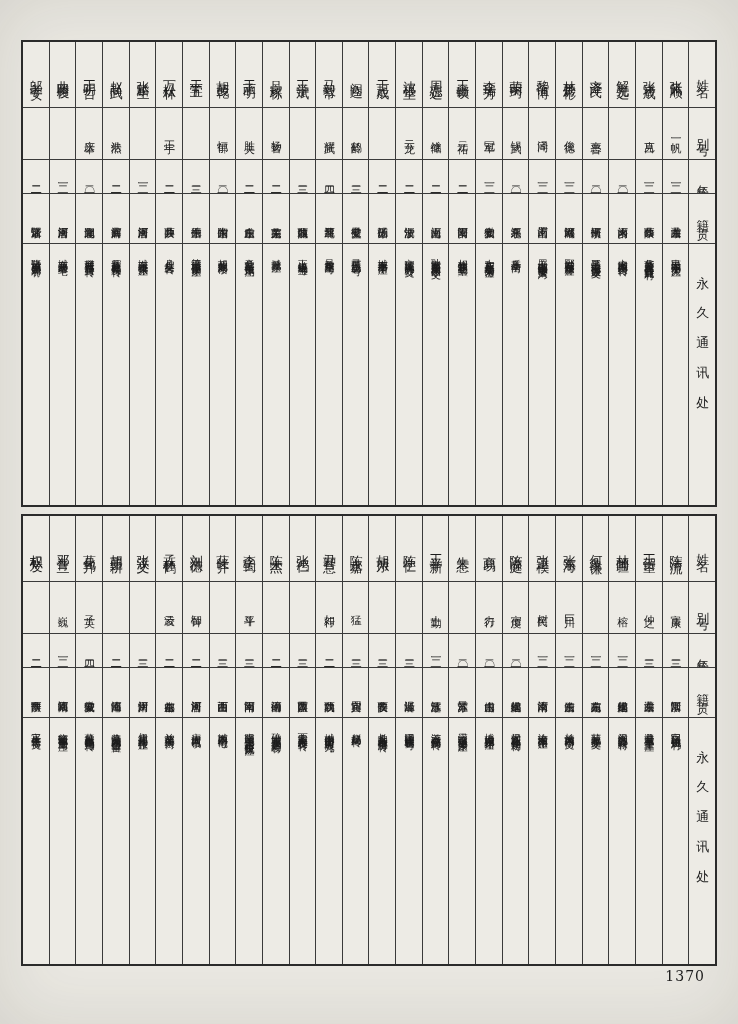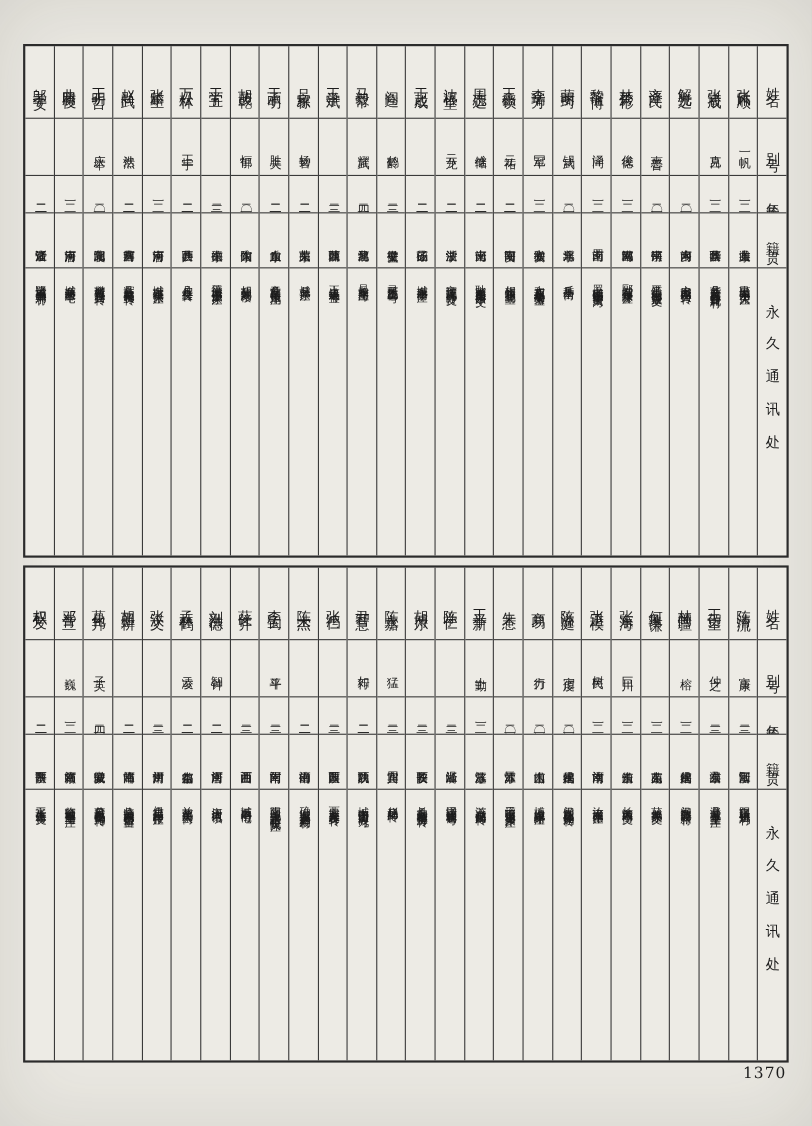--- a/index.html
+++ b/index.html
@@ -65,21 +65,21 @@
   }
   .cell.addr .v{ letter-spacing:1px; }
   .header-col .cell{ font-size:13px; }
   .header-col .hname .v  { letter-spacing:6px; }
   .header-col .hhao .v   { letter-spacing:6px; }
   .header-col .hage .v   { letter-spacing:2px; font-size:12px;}
   .header-col .hnative .v{ letter-spacing:10px; font-size:12.5px;}
   .header-col .haddr .v  { letter-spacing:30px; padding-top:14px; }
   .page-number{
     position:absolute;
-    right:23px;
+    right:33px;
     top:968px;
     font-size:14px;
     letter-spacing:1px;
     font-family:"DejaVu Serif","Liberation Serif",serif;
     margin-left:13px;
   }
 </style>
 </head>
 <body>
 

